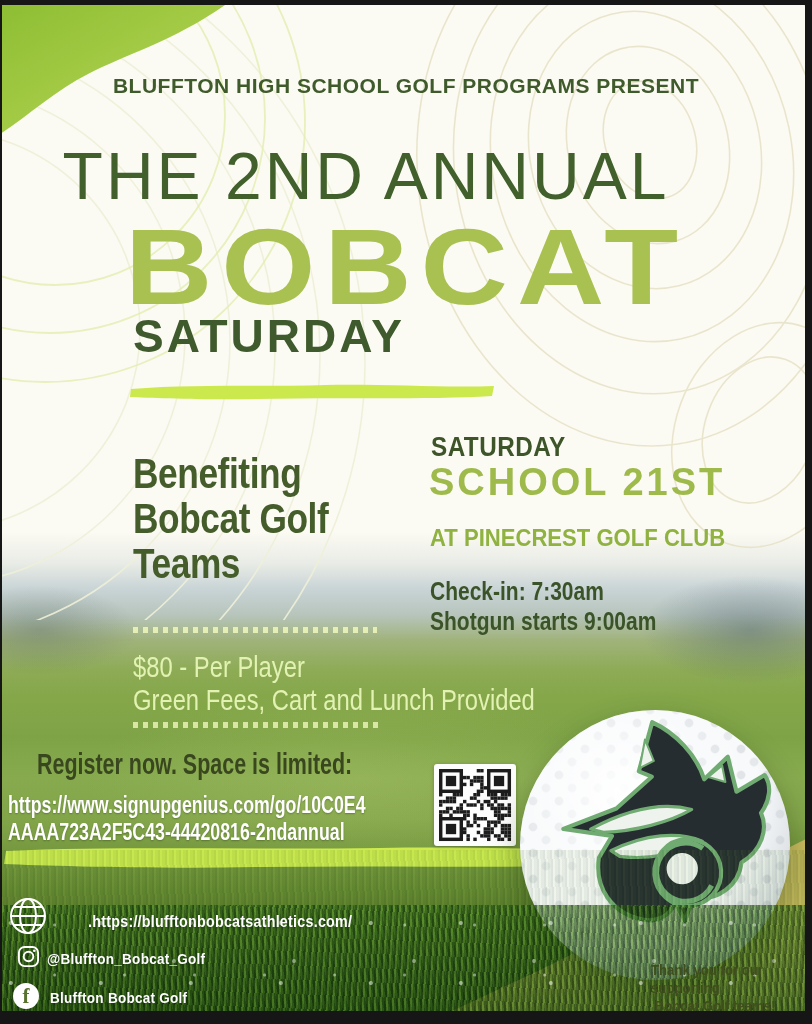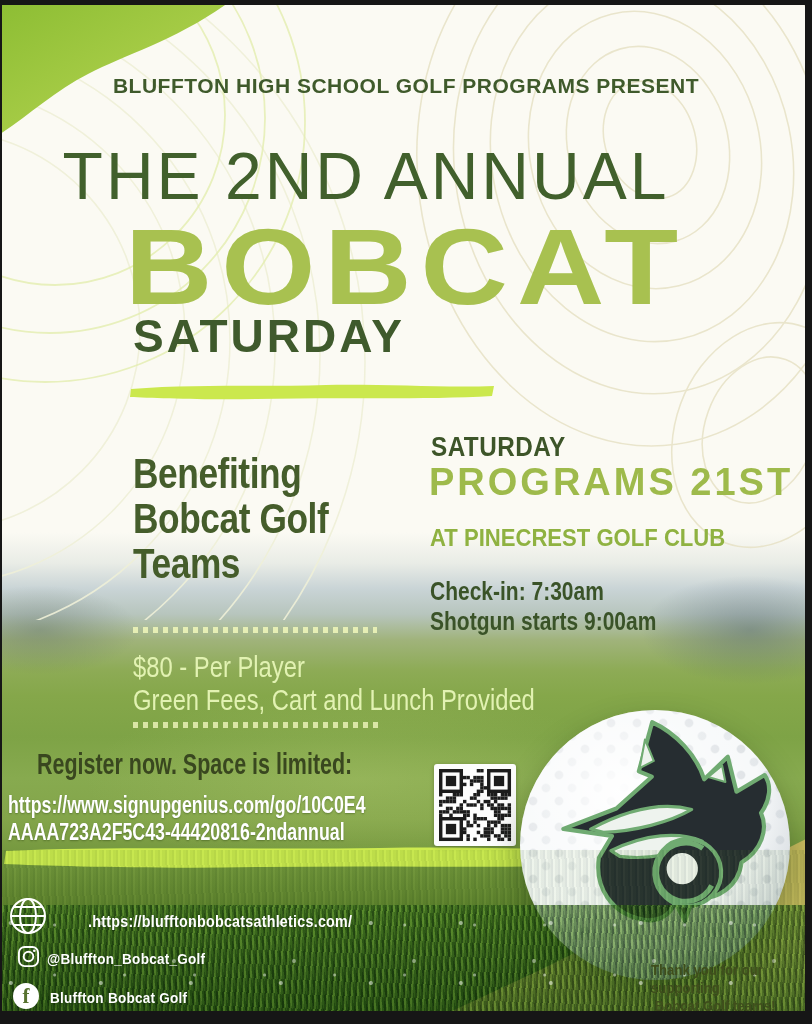--- a/index.html
+++ b/index.html
@@ -167,21 +167,21 @@
     <div class="t title2">BOBCAT</div>
     <div class="t title3">SATURDAY</div>
     <svg class="brush1" width="372" height="22" viewBox="0 0 372 22">
       <path d="M5,8 C70,3 140,6 200,4 C260,3 320,7 368,5 L366,15 C300,19 210,16 130,18 C80,19 25,17 4,16 Z" fill="#cbe84d"></path>
     </svg>
 
     <div class="t benefiting">Benefiting Bobcat Golf Teams</div>
     <div class="dots dots1"></div>
 
     <div class="t ev-day">SATURDAY</div>
-    <div class="t ev-date">PROGRAMS 21ST</div>
+    <div class="t ev-date">SCHOOL 21ST</div>
     <div class="t ev-loc">AT PINECREST GOLF CLUB</div>
     <div class="t ev-checkin">Check-in: 7:30am</div>
     <div class="t ev-shotgun">Shotgun starts 9:00am</div>
 
     <div class="t price1">$80 - Per Player</div>
     <div class="t price2">Green Fees, Cart and Lunch Provided</div>
     <div class="dots dots2"></div>
 
     <div class="t reg-head">Register now. Space is limited:</div>
     <div class="t reg-url"><span>https://www.signupgenius.com/go/10C0E4</span><br><span>AAAA723A2F5C43-44420816-2ndannual</span></div>

